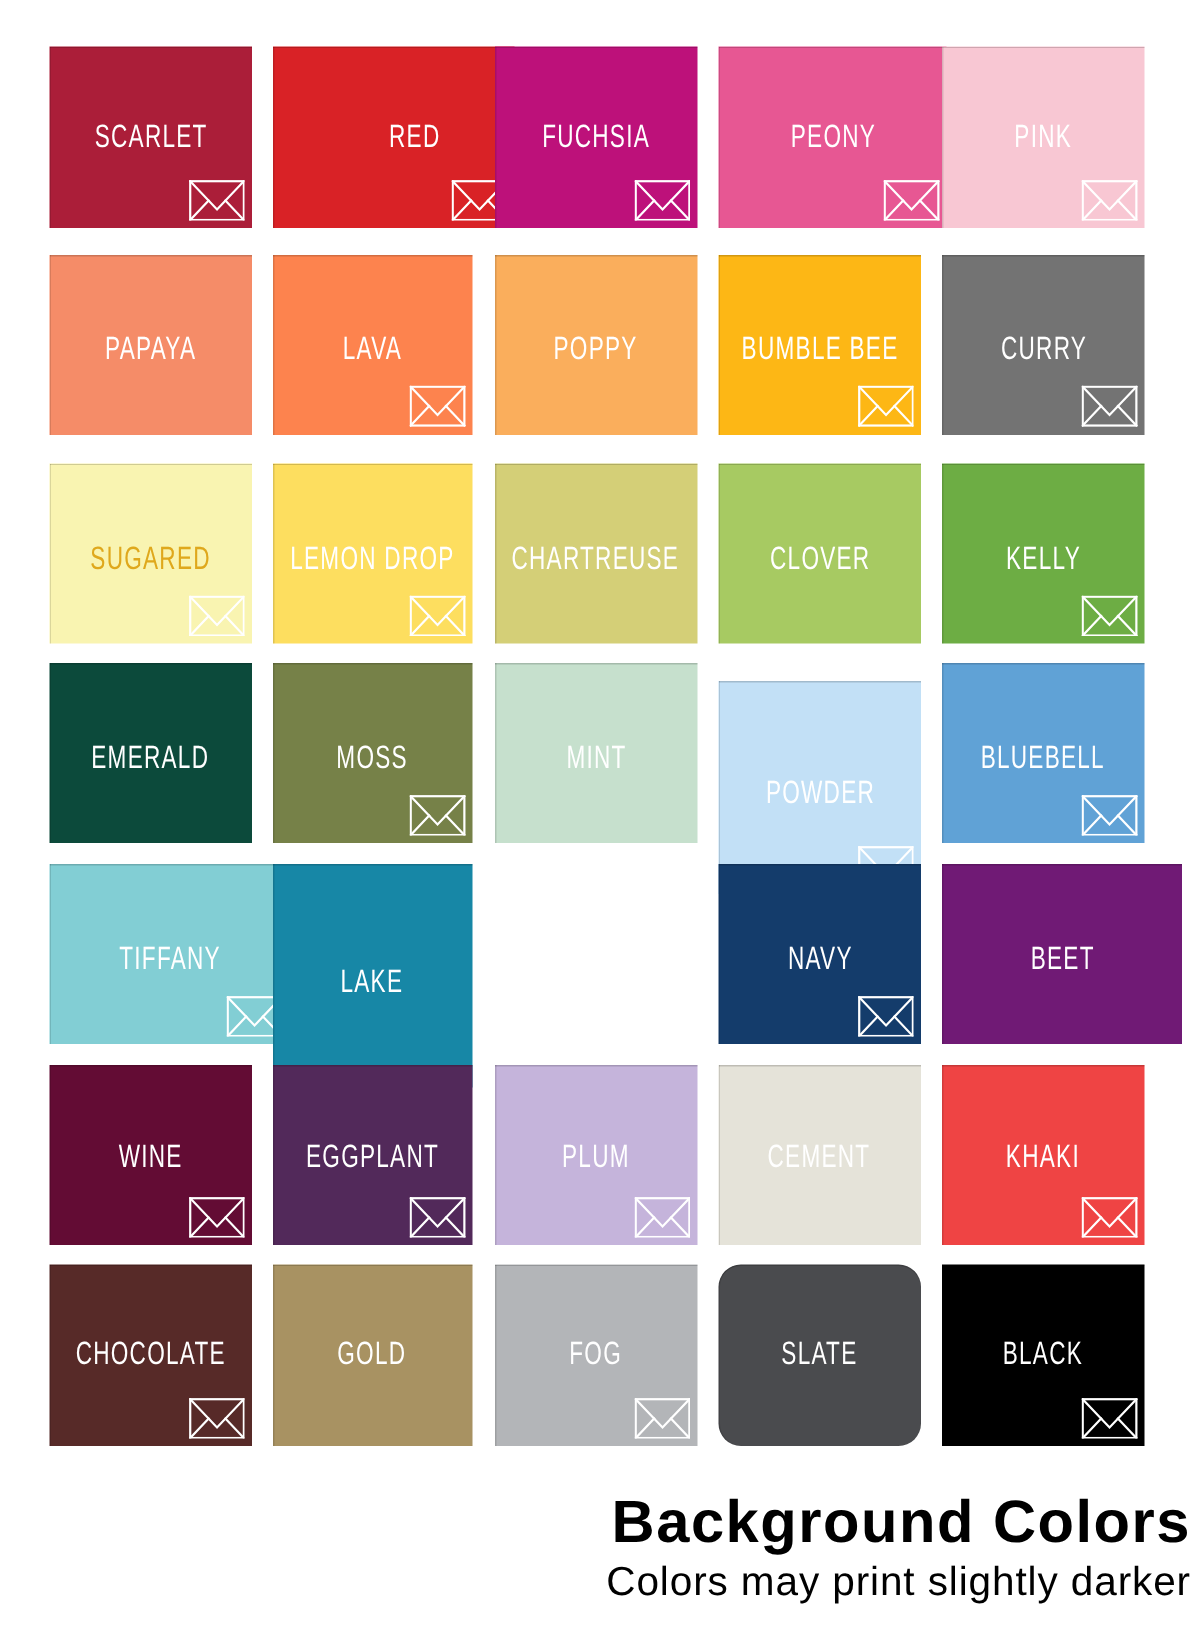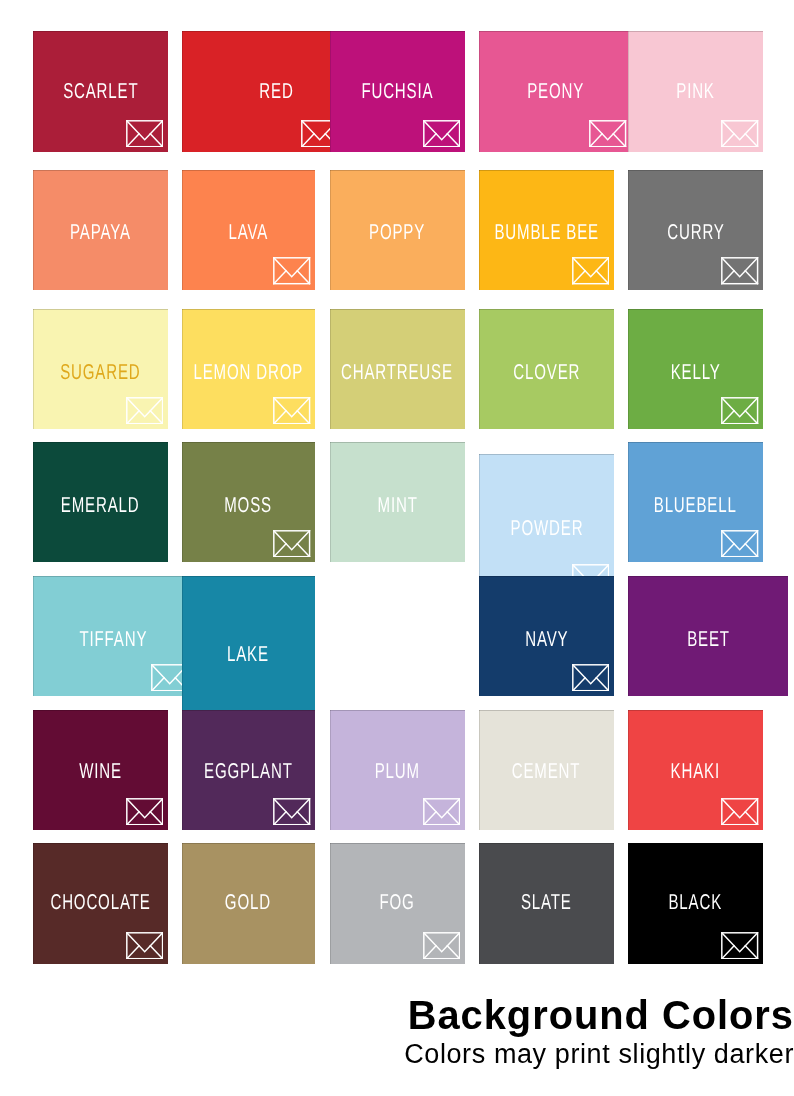--- a/index.html
+++ b/index.html
@@ -385,21 +385,21 @@
           <svg viewBox="0 0 36.8 27.2" preserveAspectRatio="none" xmlns="http://www.w3.org/2000/svg" aria-hidden="true">
             <g stroke="currentColor" stroke-width="1.45" fill="none" stroke-linejoin="miter" stroke-miterlimit="8" stroke-linecap="square">
               <rect x="0.8" y="0.8" width="35.2" height="25.6"></rect>
               <path d="M0.8 0.8 L18.4 19.45 L36 0.8"></path>
               <path d="M0.8 26.4 L12.88 13.6"></path>
               <path d="M36 26.4 L23.92 13.6"></path>
             </g>
           </svg>
         </div>
       </div>
-      <div class="swatch" style="background: rgb(74, 75, 78); left: 479.2px; top: 843.2px; width: 134.6px; height: 121px;">
+      <div class="swatch" style="background: rgb(74, 75, 78); left: 479.2px; top: 843.2px; width: 134.6px; height: 121px; border-radius: 15px;">
         <div class="swatch-label" style="color: rgb(255, 255, 255); top: -0.6px;">SLATE</div>
       </div>
       <div class="swatch" style="background: rgb(0, 0, 0); left: 628.2px; top: 843.2px; width: 134.9px; height: 121px;">
         <div class="swatch-label" style="color: rgb(255, 255, 255); top: -0.6px;">BLACK</div>
         <div class="envelope" style="color: rgb(255, 255, 255);">
           <svg viewBox="0 0 36.8 27.2" preserveAspectRatio="none" xmlns="http://www.w3.org/2000/svg" aria-hidden="true">
             <g stroke="currentColor" stroke-width="1.45" fill="none" stroke-linejoin="miter" stroke-miterlimit="8" stroke-linecap="square">
               <rect x="0.8" y="0.8" width="35.2" height="25.6"></rect>
               <path d="M0.8 0.8 L18.4 19.45 L36 0.8"></path>
               <path d="M0.8 26.4 L12.88 13.6"></path>

